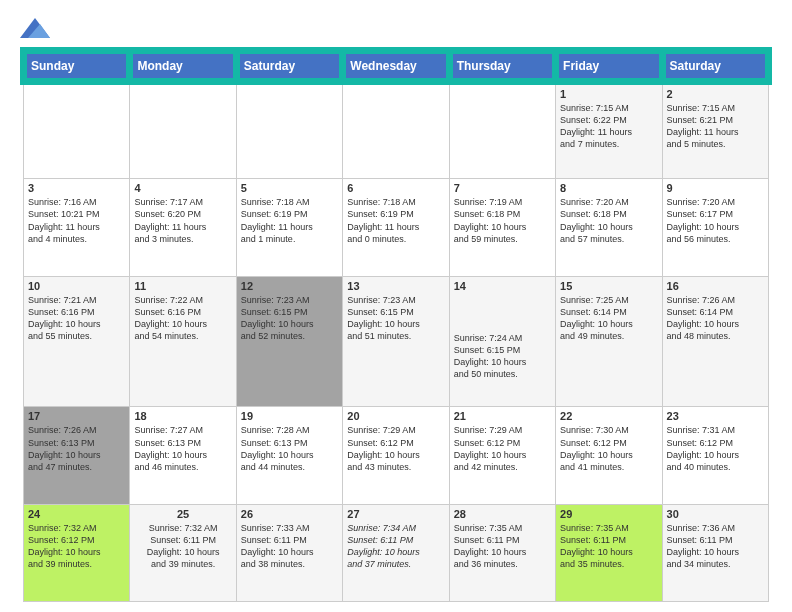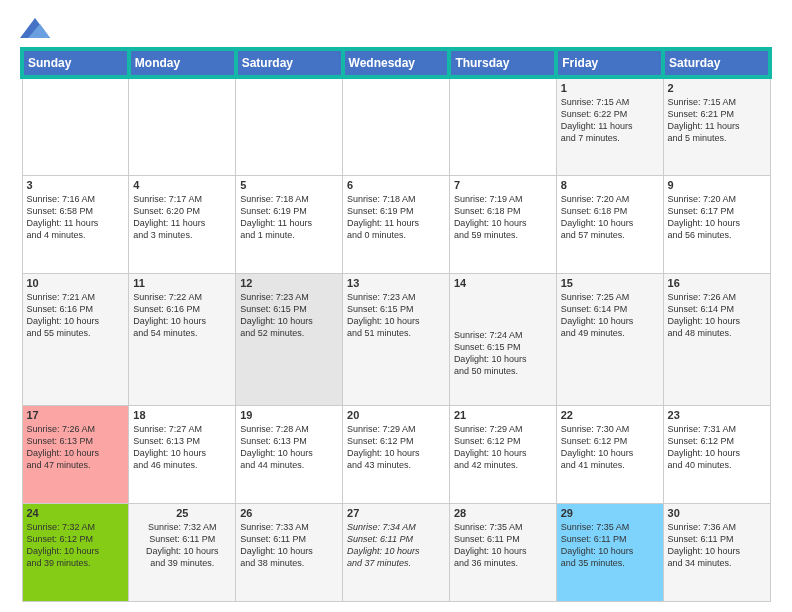--- a/index.html
+++ b/index.html
@@ -51,21 +51,21 @@
       border-collapse: collapse;
       width: 100%;
       table-layout: fixed;
     }
     .calendar th {
       background: #4472C4;
       color: #fff;
       font-size: 12px;
       font-weight: bold;
       padding: 5px 4px;
-      border: 4px solid #14b8a6;
+      border: 7px solid #14b8a6;
       text-align: left;
     }
     .calendar td {
       vertical-align: top;
       border: 1px solid #ccc;
       padding: 3px 4px;
       font-size: 9.5px;
       color: #333;
       height: 80px;
       background: #fff;
@@ -149,21 +149,21 @@
             <div class="day-info" style="white-space: pre-line;">Sunrise: 7:15 AM
 Sunset: 6:21 PM
 Daylight: 11 hours
 and 5 minutes.</div>
           </td>
         </tr>
         <tr>
           <td style="background: rgb(255, 255, 255);">
             <span class="day-num">3</span>
             <div class="day-info" style="white-space: pre-line;">Sunrise: 7:16 AM
-Sunset: 6:58 PM
+Sunset: 10:21 PM
 Daylight: 11 hours
 and 4 minutes.</div>
           </td>
           <td style="background: rgb(255, 255, 255);">
             <span class="day-num">4</span>
             <div class="day-info" style="white-space: pre-line;">Sunrise: 7:17 AM
 Sunset: 6:20 PM
 Daylight: 11 hours
 and 3 minutes.</div>
           </td>
@@ -211,21 +211,21 @@
 Daylight: 10 hours
 and 55 minutes.</div>
           </td>
           <td style="background: rgb(245, 245, 245); margin-top: 28px;">
             <span class="day-num">11</span>
             <div class="day-info" style="white-space: pre-line;">Sunrise: 7:22 AM
 Sunset: 6:16 PM
 Daylight: 10 hours
 and 54 minutes.</div>
           </td>
-          <td style="background: #e5e5e5;">
+          <td style="background: #a3a3a3;">
             <span class="day-num">12</span>
             <div class="day-info" style="white-space: pre-line;">Sunrise: 7:23 AM
 Sunset: 6:15 PM
 Daylight: 10 hours
 and 52 minutes.</div>
           </td>
           <td style="background: rgb(245, 245, 245);">
             <span class="day-num">13</span>
             <div class="day-info" style="white-space: pre-line;">Sunrise: 7:23 AM
 Sunset: 6:15 PM
@@ -248,21 +248,21 @@
           </td>
           <td style="background: rgb(245, 245, 245);">
             <span class="day-num">16</span>
             <div class="day-info" style="white-space: pre-line;">Sunrise: 7:26 AM
 Sunset: 6:14 PM
 Daylight: 10 hours
 and 48 minutes.</div>
           </td>
         </tr>
         <tr>
-          <td style="background: #fca5a5;">
+          <td style="background: #a3a3a3;">
             <span class="day-num">17</span>
             <div class="day-info" style="white-space: pre-line;">Sunrise: 7:26 AM
 Sunset: 6:13 PM
 Daylight: 10 hours
 and 47 minutes.</div>
           </td>
           <td style="background: rgb(255, 255, 255);">
             <span class="day-num">18</span>
             <div class="day-info" style="white-space: pre-line;">Sunrise: 7:27 AM
 Sunset: 6:13 PM
@@ -299,21 +299,21 @@
           </td>
           <td style="background: rgb(255, 255, 255);">
             <span class="day-num">23</span>
             <div class="day-info" style="white-space: pre-line;">Sunrise: 7:31 AM
 Sunset: 6:12 PM
 Daylight: 10 hours
 and 40 minutes.</div>
           </td>
         </tr>
         <tr>
-          <td style="background: #84cc16;">
+          <td style="background: #bef264;">
             <span class="day-num">24</span>
             <div class="day-info" style="white-space: pre-line;">Sunrise: 7:32 AM
 Sunset: 6:12 PM
 Daylight: 10 hours
 and 39 minutes.</div>
           </td>
           <td style="background: rgb(245, 245, 245); text-align: center;">
             <span class="day-num">25</span>
             <div class="day-info" style="white-space: pre-line;">Sunrise: 7:32 AM
 Sunset: 6:11 PM
@@ -334,21 +334,21 @@
 Daylight: 10 hours
 and 37 minutes.</div>
           </td>
           <td style="background: rgb(245, 245, 245);">
             <span class="day-num">28</span>
             <div class="day-info" style="white-space: pre-line;">Sunrise: 7:35 AM
 Sunset: 6:11 PM
 Daylight: 10 hours
 and 36 minutes.</div>
           </td>
-          <td style="background: #7dd3fc;">
+          <td style="background: #bef264;">
             <span class="day-num">29</span>
             <div class="day-info" style="white-space: pre-line;">Sunrise: 7:35 AM
 Sunset: 6:11 PM
 Daylight: 10 hours
 and 35 minutes.</div>
           </td>
           <td style="background: rgb(245, 245, 245);">
             <span class="day-num">30</span>
             <div class="day-info" style="white-space: pre-line;">Sunrise: 7:36 AM
 Sunset: 6:11 PM

